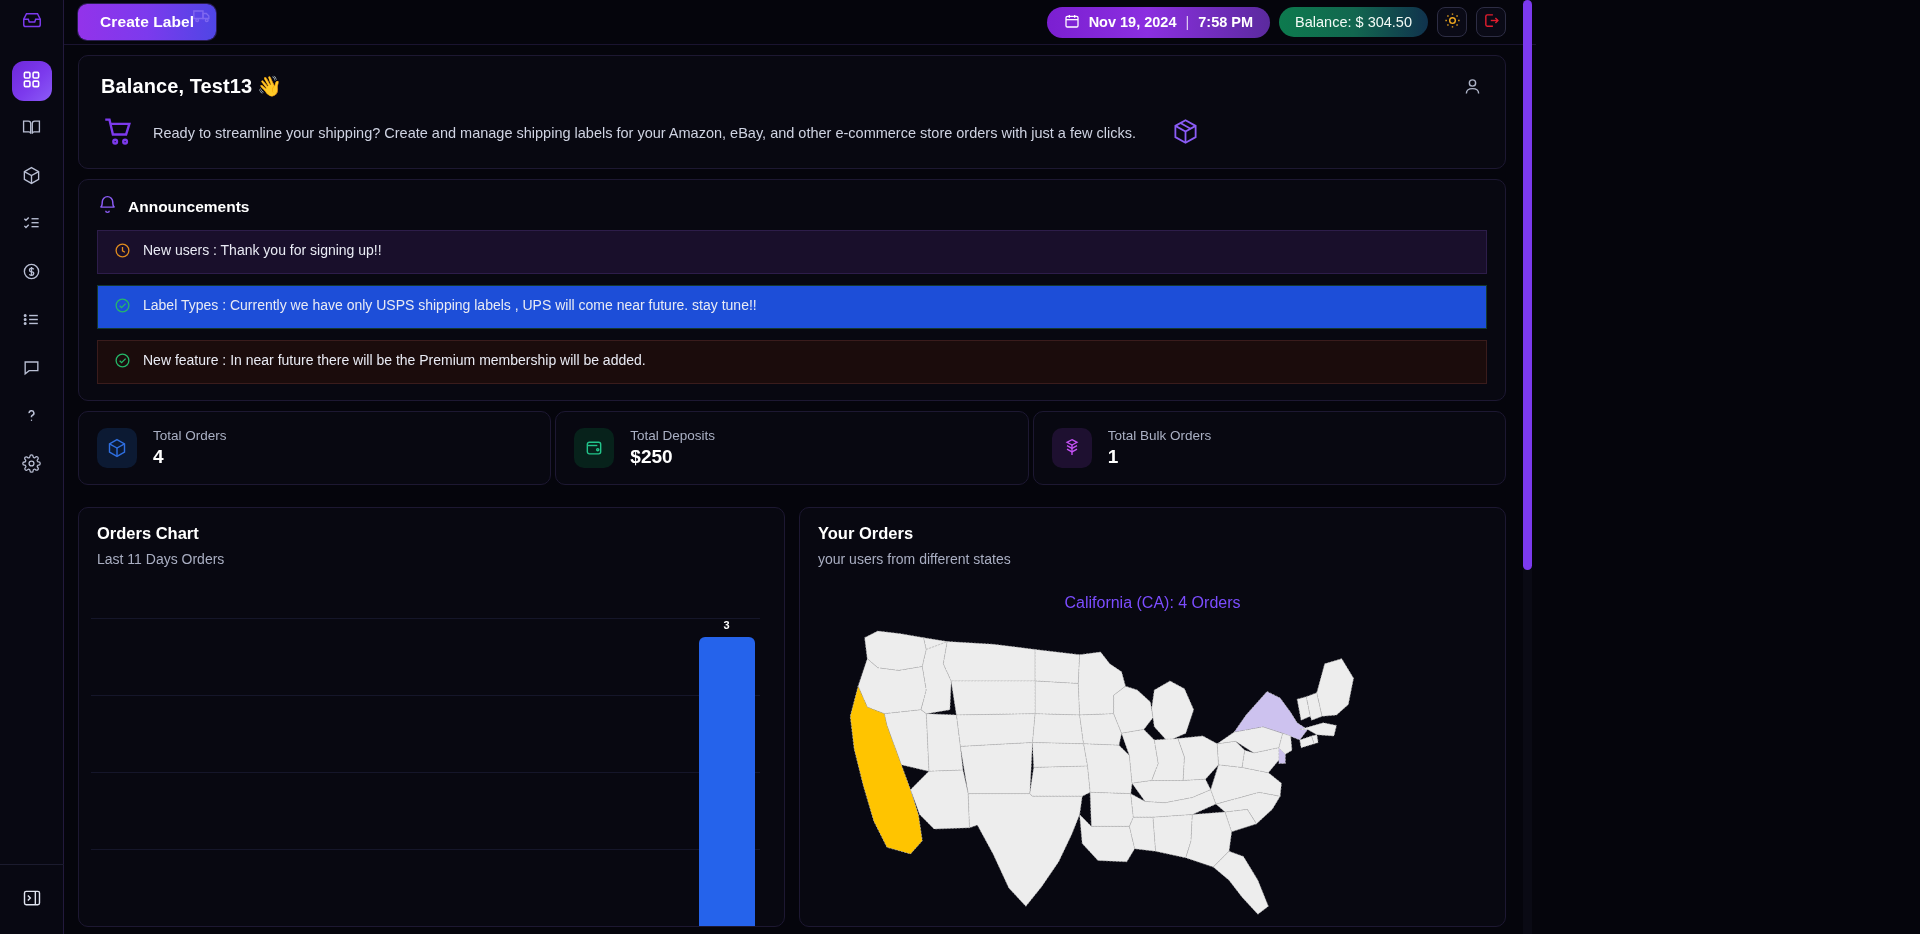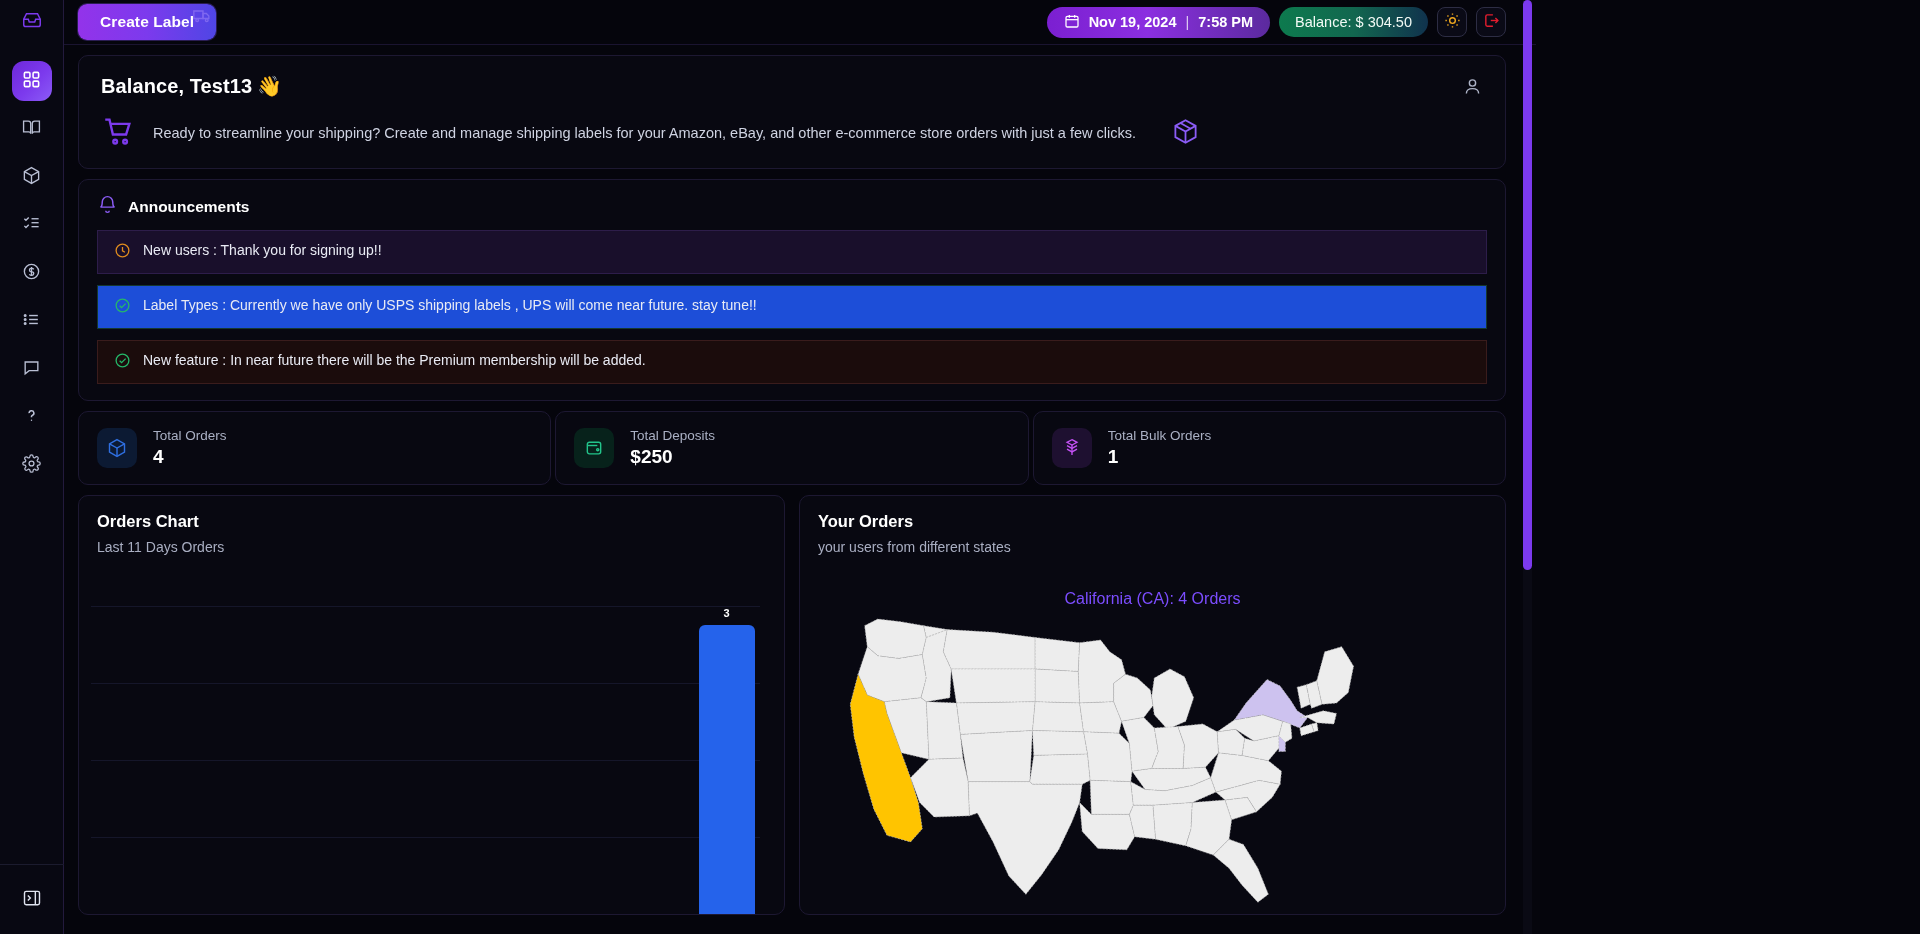--- a/index.html
+++ b/index.html
@@ -113,40 +113,40 @@
   .ann-row.v-red  { background:#1b0c0c; border:1px solid #3a1c1c; }
 
   
   .stats { display:flex; gap:4px; margin-top: 10px; }
   .stat { flex:1; padding: 16px 18px; display:flex; align-items:center; gap:16px; }
   .stat-ico { width:40px; height:40px; border-radius:10px; display:flex; align-items:center; justify-content:center; flex:0 0 40px; }
   .stat-lbl { font-size:13.5px; color:#aab0c4; }
   .stat-val { font-size:19px; font-weight:bold; color:#fff; margin-top:3px; }
 
   
-  .panels { display:flex; gap:14px; margin-top: 10px; }
+  .panels { display:flex; gap:14px; margin-top: 22px; }
   .panel { flex:1; padding: 16px 18px; height: 420px; overflow:hidden; position:relative; }
   .panel h2 { font-size:16.5px; font-weight:bold; color:#fff; }
   .panel .sub { font-size:14px; color:#a9aec2; margin-top:8px; }
 
   
   .chart-wrap { position:absolute; left:0; right:0; top:76px; bottom:0; }
   .plot { position:absolute; left:12px; right:24px; top:34px; bottom:0; }
   .gridline { position:absolute; left:0; right:0; height:1px; background:#15162a; }
   .bar {
     position:absolute; bottom:0; width:56px;
     background:#2563eb; border-radius:6px 6px 0 0;
   }
   .bar-lbl {
     position:absolute; font-size:11px; color:#ffffff; font-weight:bold;
     transform: translateX(-50%);
   }
 
   
-  .map-title { position:absolute; left:0; right:0; top:94px; text-align:center;
+  .map-title { position:absolute; left:0; right:0; top:86px; text-align:center;
                color:#7c4dff; font-size:16px; }
   .map-wrap { position:absolute; left:0; right:0; top:110px; bottom:0; display:flex; justify-content:center; }
   .map-wrap svg { width: 700px; height: auto; }
 
   
   .scrollbar {
     position:absolute; right:4px; top:0; width:9px; height:570px;
     background:#7c3aed; border-radius:5px;
   }
   .scroll-track {

